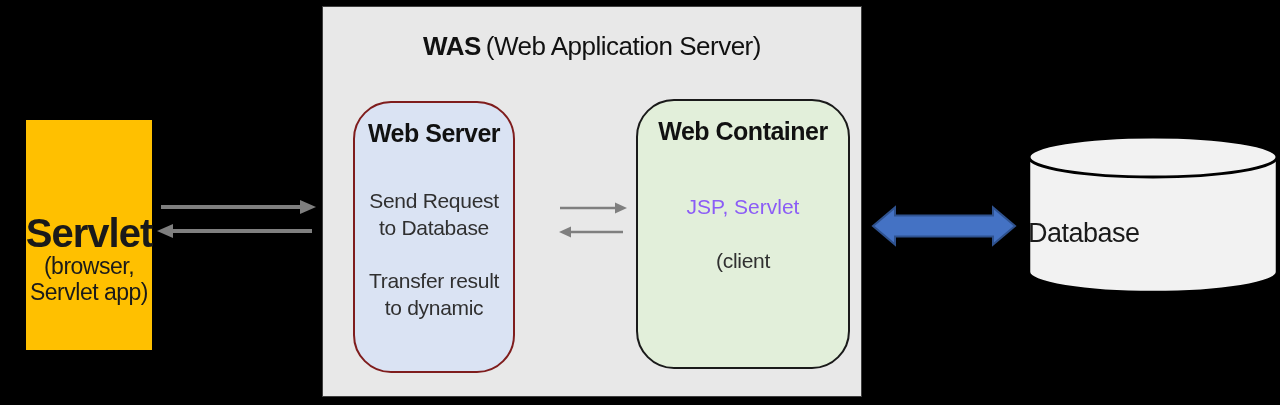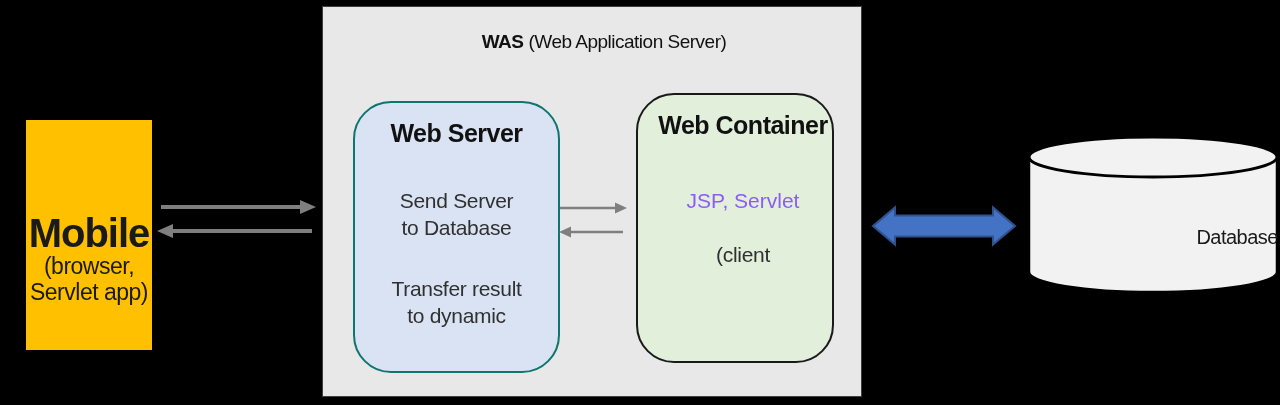--- a/index.html
+++ b/index.html
@@ -51,121 +51,119 @@
     width: 540px; height: 391px;
     background: #e8e8e8;
     border: 1px solid #3f3f3f;
     box-sizing: border-box;
   }
   .was-title {
     position: absolute;
     top: 24px;
     width: 100%;
     text-align: center;
-    font-size: 19px;
+    font-size: 26px;
     color: #111111;
     letter-spacing: -0.5px;
     white-space: nowrap;
-    margin-left: 12px;
   }
   .was-title .acronym { font-weight: bold; }
   .was-title .rest { margin-left: 5px; font-weight: normal; }
 
   
   .inner-box {
     position: absolute;
     box-sizing: border-box;
     border-radius: 38px;
     text-align: center;
   }
   .web-server-box {
     left: 30px; top: 94px;          
-    width: 207px; height: 272px;
+    width: 162px; height: 272px;
     background: #dae3f3;
-    border: 2px solid #0f766e;
+    border: 2px solid #7f1d1d;
   }
   .web-container-box {
-    left: 313px; top: 86px;         
-    width: 198px; height: 270px;
+    left: 313px; top: 92px;         
+    width: 214px; height: 270px;
     background: #e2efda;
     border: 2px solid #1a1a1a;
-    padding-left: 8px;
   }
   .inner-title {
     position: absolute;
     top: 16px;
     width: 100%;
     font-size: 25px;
     font-weight: bold;
     color: #111111;
     letter-spacing: -0.5px;
     white-space: nowrap;
   }
   .body-text {
     position: absolute;
     width: 100%;
     font-size: 21px;
     line-height: 27px;
     color: #303030;
     letter-spacing: -0.3px;
   }
   .ws-note-1 { top: 84px; }
-  .ws-note-2 { top: 164px; margin-top: 8px; }
+  .ws-note-2 { top: 164px; }
   .wc-highlight {
     position: absolute;
     top: 92px;
     width: 100%;
     font-size: 21px;
     line-height: 27px;
     color: #8b5cf6;
   }
   .wc-note { top: 146px; }
 
   
   .db-label {
     position: absolute;
-    left: 1028px; top: 226px;
+    left: 1028px; top: 218px;
     width: 250px;
-    text-align: right;
-    font-size: 20px;
+    text-align: left;
+    font-size: 27px;
     color: #1a1a1a;
     letter-spacing: -0.5px;
   }
 
   
   .overlay {
     position: absolute;
     left: 0; top: 0;
     width: 1280px;
     height: 405px;
     pointer-events: none;
   }
 </style>
 </head>
 <body>
 
 <div class="canvas">
 
   <div class="client-box">
-    <div class="client-title">Mobile</div>
+    <div class="client-title">Servlet</div>
     <div class="client-subtitle">
       <div>(browser,</div>
       <div>Servlet app)</div>
     </div>
   </div>
 
   <div class="was-box">
     <div class="was-title">
       <span class="acronym">WAS</span><span class="rest">(Web Application Server)</span>
     </div>
 
     <div class="inner-box web-server-box">
       <div class="inner-title">Web Server</div>
       <div class="body-text ws-note-1">
-        <div>Send Server</div>
+        <div>Send Request</div>
         <div>to Database</div>
       </div>
       <div class="body-text ws-note-2">
         <div>Transfer result</div>
         <div>to dynamic</div>
       </div>
     </div>
 
     <div class="inner-box web-container-box">
       <div class="inner-title">Web Container</div>

